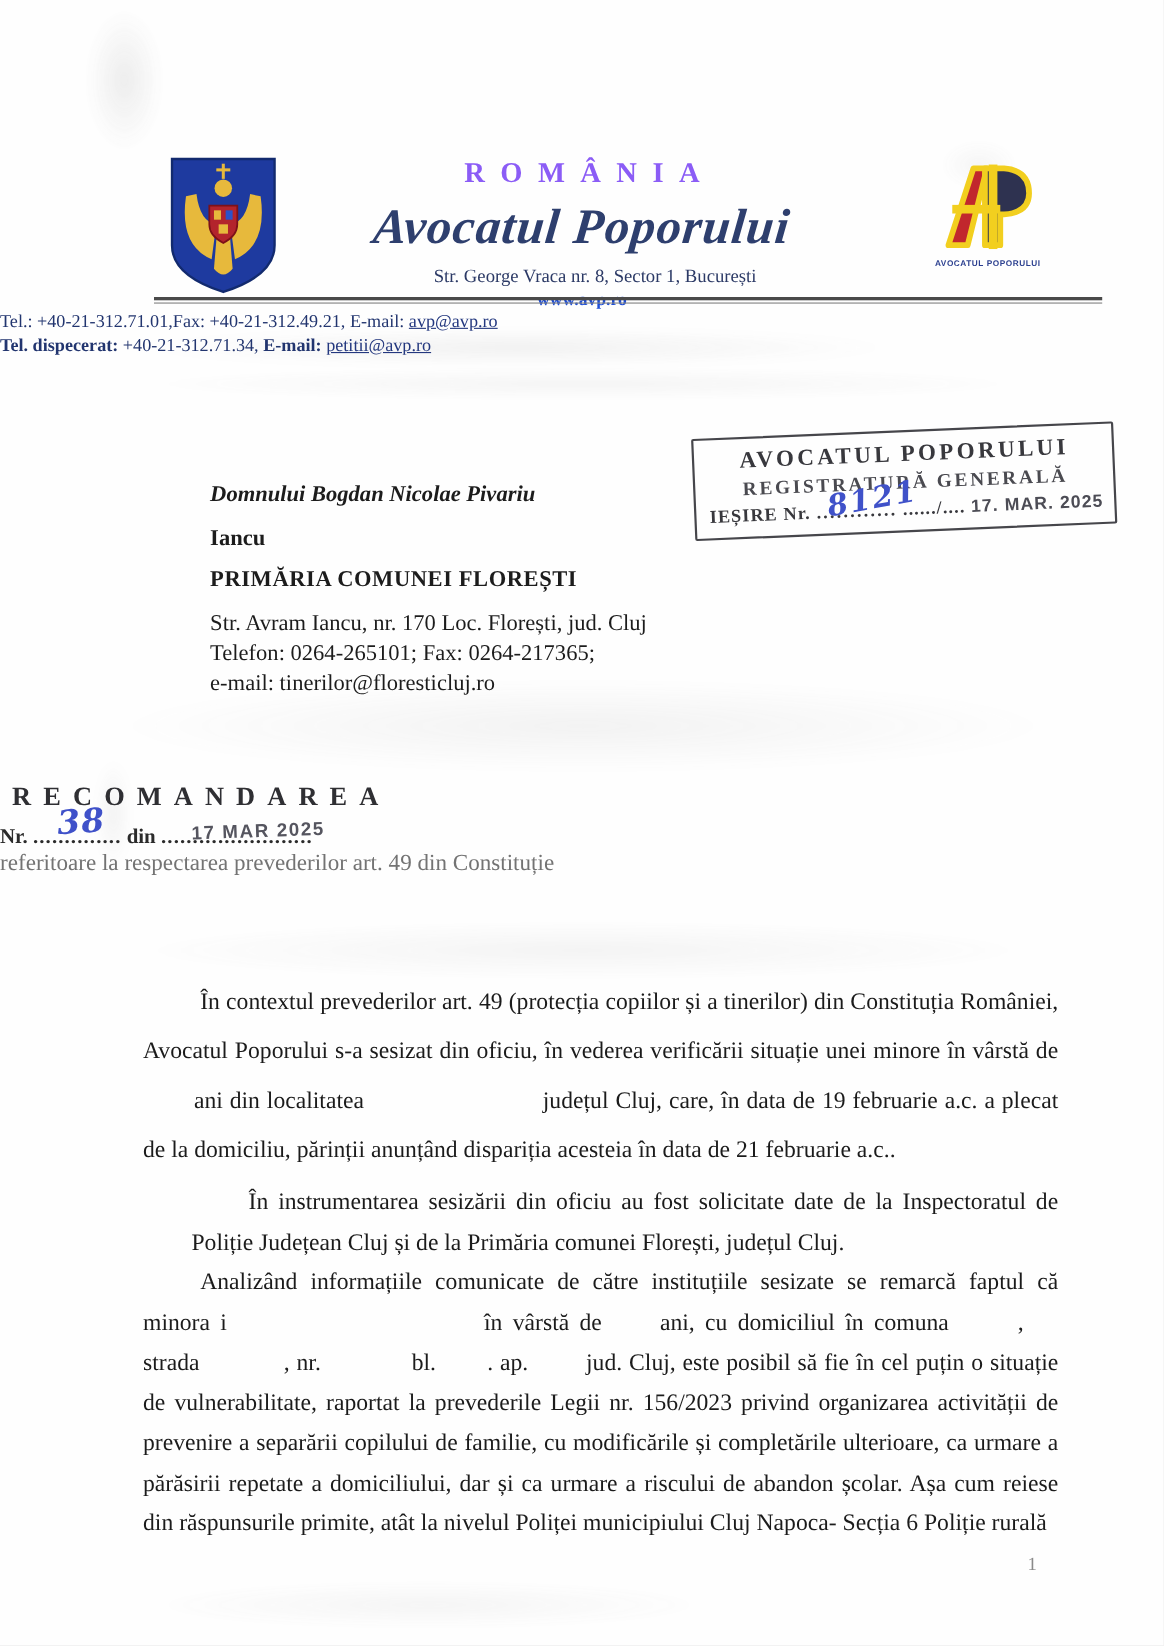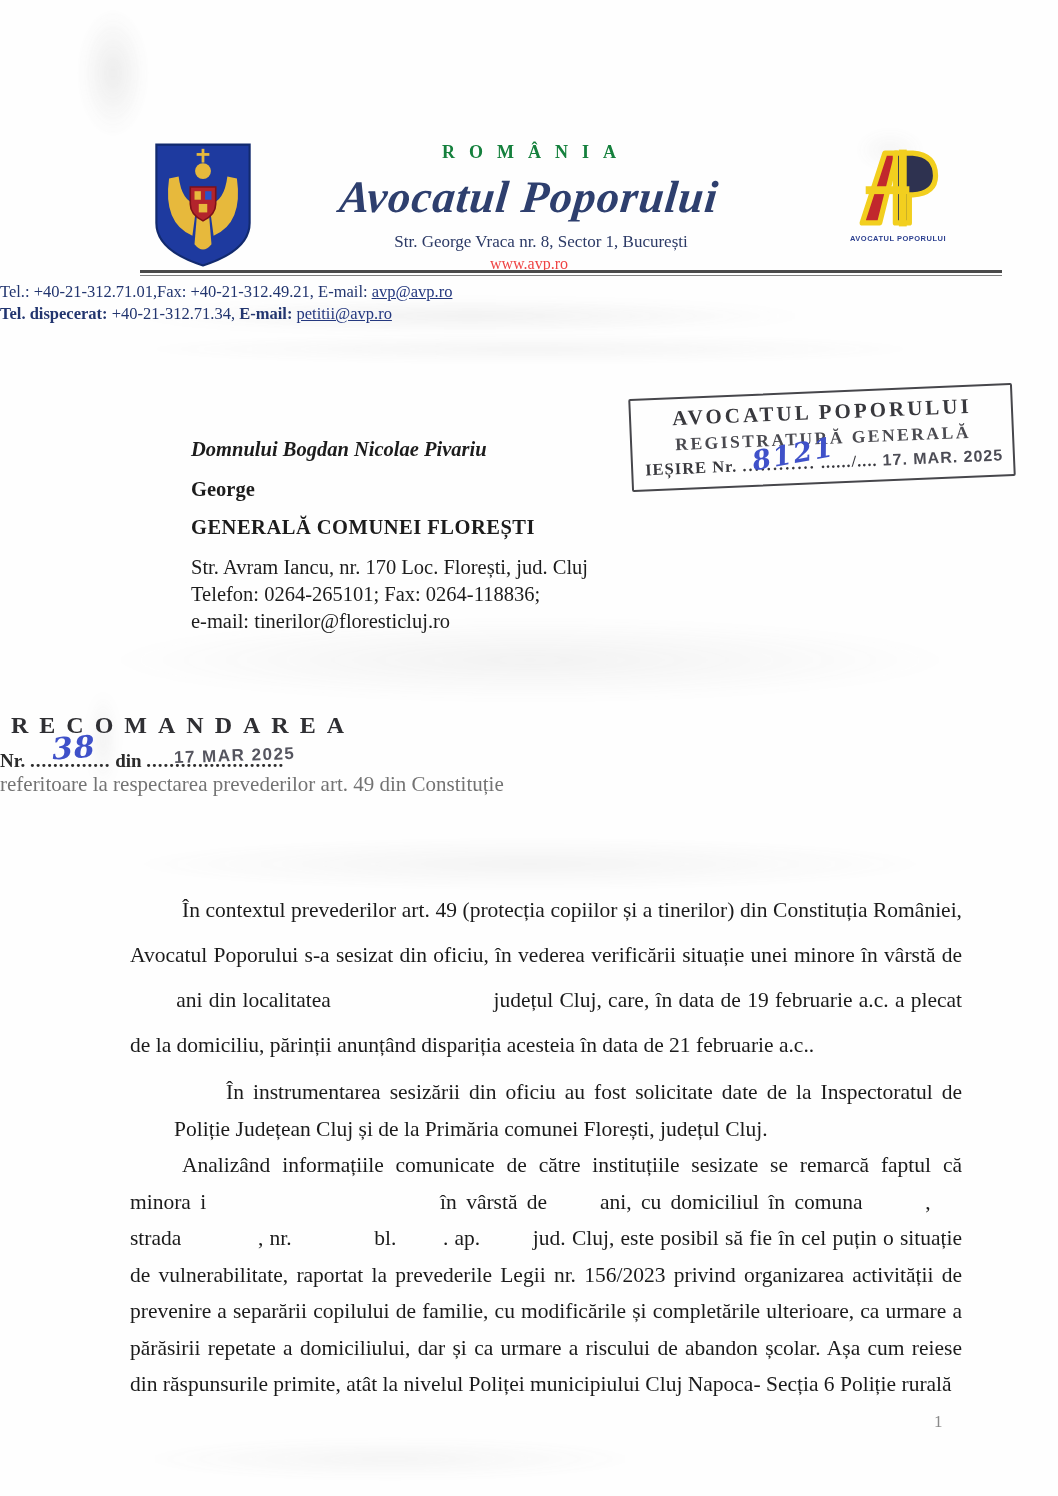--- a/index.html
+++ b/index.html
@@ -15,25 +15,25 @@
   .n3{left:110px;top:336px;width:840px;height:26px;opacity:.45;}
   .n4{left:100px;top:618px;width:860px;height:84px;opacity:.5;}
   .n5{left:110px;top:838px;width:840px;height:52px;opacity:.45;}
   .n6{left:86px;top:690px;width:34px;height:100px;opacity:.5;}
   .n7{left:855px;top:128px;width:70px;height:44px;opacity:.4;}
   .n8{left:130px;top:1438px;width:520px;height:42px;opacity:.4;}
 
   
   .coat{position:absolute;left:150px;top:138px;width:106px;height:134px;}
   .header-center{position:absolute;left:0;right:0;top:142px;text-align:center;color:#2e3f6e;}
-  .country{font-size:18px;font-weight:700;letter-spacing:14px;text-indent:14px;color:#15803d;}
+  .country{font-size:26px;font-weight:700;letter-spacing:14px;text-indent:14px;color:#8b5cf6;}
   .scriptname{font-size:45px;font-style:italic;font-weight:700;letter-spacing:1px;
               margin-top:8px;transform:skewX(-6deg);color:#2e3f6e;}
   .addr{font-size:17px;margin-top:9px;color:#2c3a66;padding-left:24px;}
-  .web{font-size:16px;margin-top:3px;color:#ef4444;}
+  .web{font-size:16px;margin-top:3px;color:#1d4ed8;font-weight:bold;}
   .ap-logo{position:absolute;left:838px;top:142px;width:120px;text-align:center;}
   .ap-caption{font-size:7.5px;color:#2b3f8f;font-weight:700;letter-spacing:.5px;margin-top:-4px;
               font-family:"Liberation Sans",sans-serif;white-space:nowrap;}
 
   .rule{position:absolute;left:140px;top:270px;width:862px;height:2px;
         border-top:3px solid #4a4a4a;border-bottom:1px solid #808080;}
 
   .contact{position:absolute;left:0;right:0;top:281px;text-align:left;color:#22356f;
            font-size:16.5px;line-height:22px;}
   .contact a{color:#24387f;}
@@ -139,24 +139,24 @@
     <div class="s3">
       <span>IEȘIRE Nr.</span>
       <span class="dotwrap"><span>............</span><span class="hand">8121</span></span>
       <span>....../....</span>
       <span class="sdate">17. MAR. 2025</span>
     </div>
   </div>
 
   <div class="recipient">
     <div class="r-addressee">Domnului Bogdan Nicolae Pivariu</div>
-    <div class="r-role">George</div>
-    <div class="r-inst">GENERALĂ COMUNEI FLOREȘTI</div>
+    <div class="r-role">Iancu</div>
+    <div class="r-inst">PRIMĂRIA COMUNEI FLOREȘTI</div>
     <div>Str. Avram Iancu, nr. 170 Loc. Florești, jud. Cluj</div>
-    <div>Telefon: 0264-265101; Fax: 0264-118836;</div>
+    <div>Telefon: 0264-265101; Fax: 0264-217365;</div>
     <div>e-mail: tinerilor@floresticluj.ro</div>
   </div>
 
   <div class="titleblock">
     <div class="heading">RECOMANDAREA</div>
     <div class="nrline">
       <span>Nr.</span>
       <span class="dotwrap"><span>..............</span><span class="hand">38</span></span>
       <span>din</span>
       <span class="dotwrap"><span>........................</span><span class="datestamp">17 MAR 2025</span></span>

